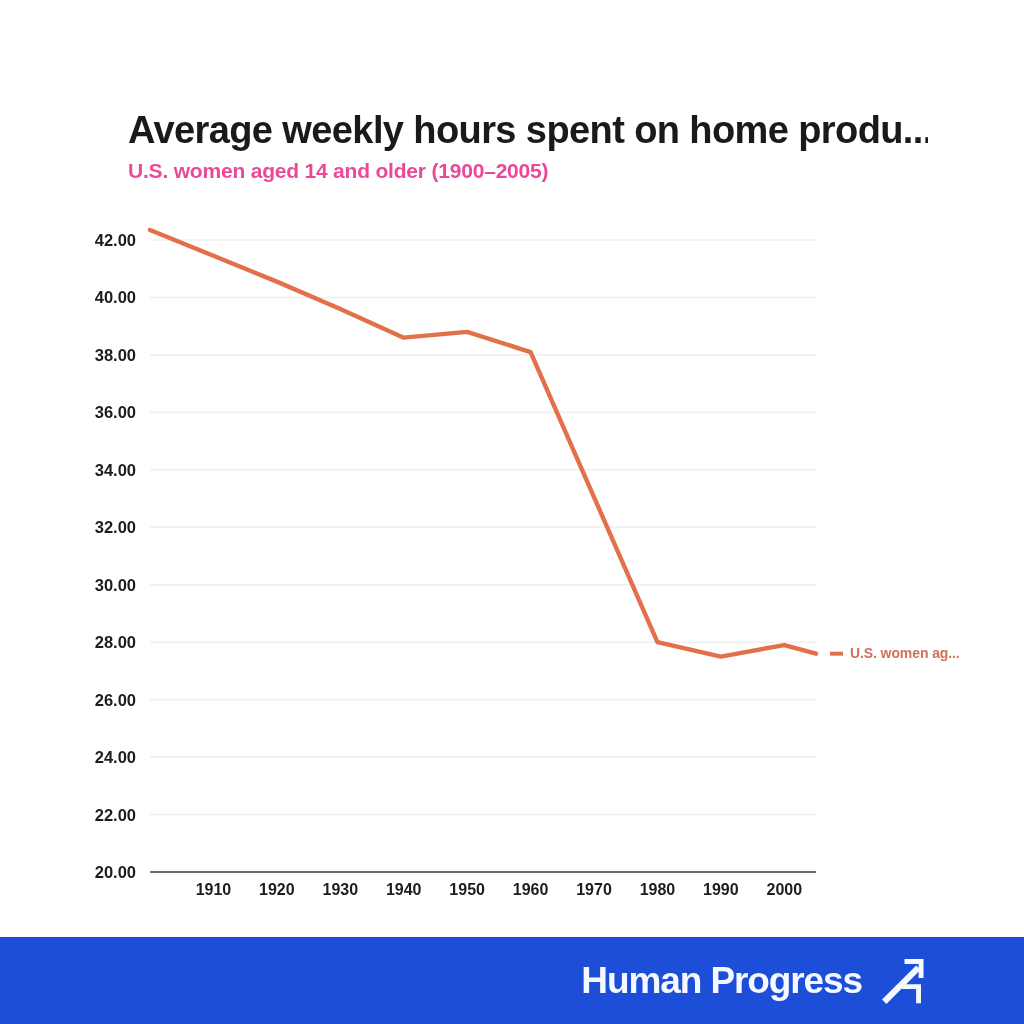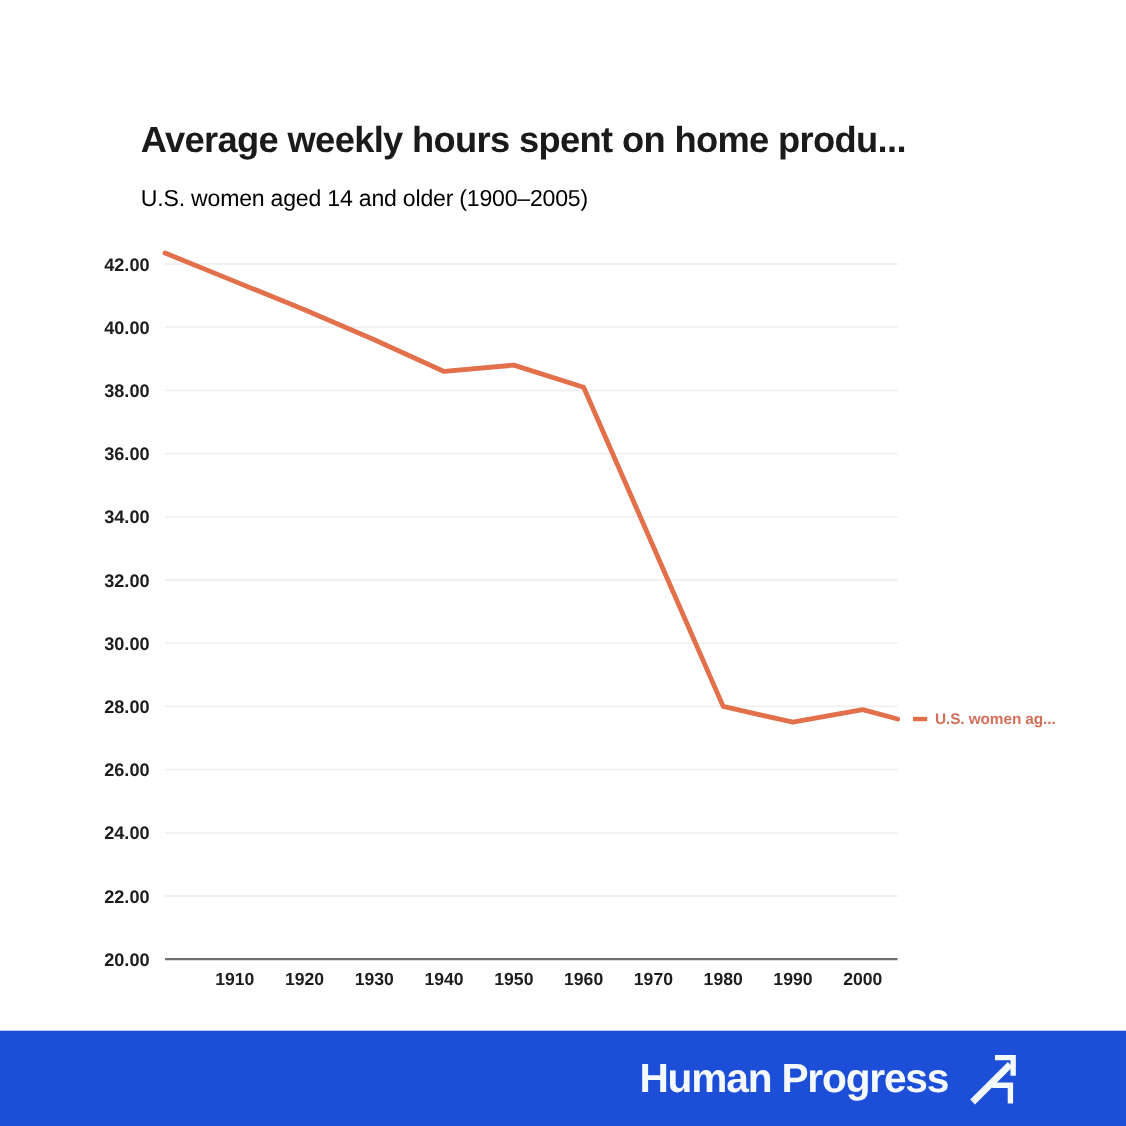--- a/index.html
+++ b/index.html
@@ -24,33 +24,33 @@
   }
 
   
   #title-block {
     position: absolute;
     left: 128px;
     top: 108px;
     width: 800px;
   }
   #chart-title {
-    font-size: 33px;
+    font-size: 38px;
     font-weight: 700;
     color: #1a1a1a;
     letter-spacing: -0.6px;
     line-height: 1.18;
     white-space: nowrap;
     overflow: hidden;
   }
   #chart-subtitle {
-    margin-top: 22px;
+    margin-top: 6px;
     font-size: 21px;
-    font-weight: 400;
-    color: #000000;
+    font-weight: 700;
+    color: #ec4899;
     letter-spacing: -0.2px;
     white-space: nowrap;
   }
 
   
   #plot-wrap {
     position: absolute;
     left: 0;
     top: 0;
     width: 1024px;

